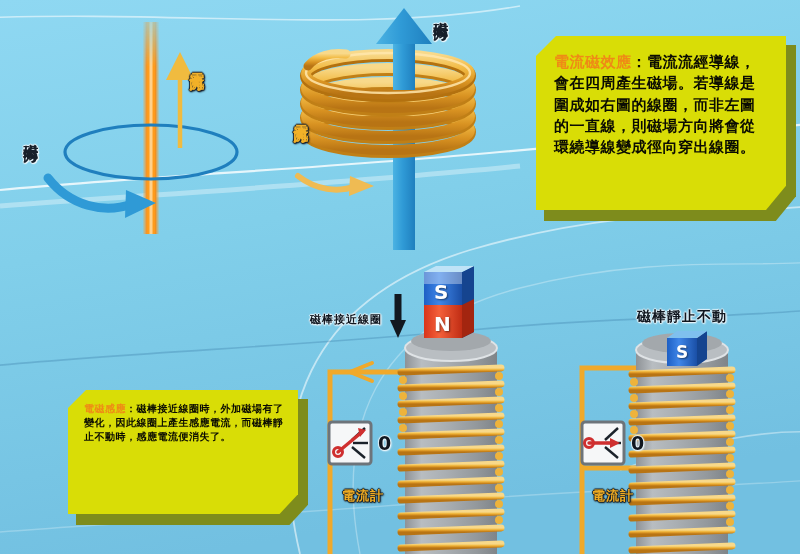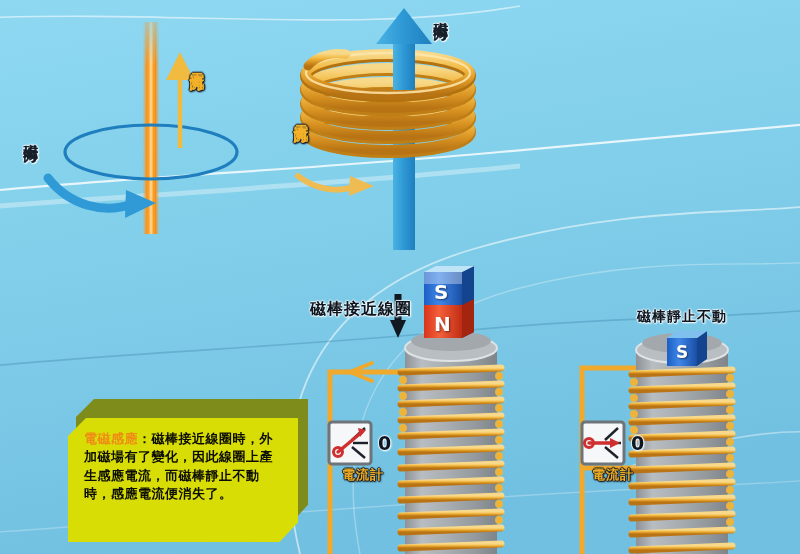--- a/index.html
+++ b/index.html
@@ -43,20 +43,21 @@
   }
   .hlabel.dark {
     color: #10161f;
     text-shadow: -1px 0 1px #e8f5fb, 1px 0 1px #e8f5fb, 0 -1px 1px #e8f5fb,
                  0 1px 1px #e8f5fb, 1px 1px 2px #e8f5fb;
   }
   .hlabel.gold {
     color: #f0ac22;
     text-shadow: -1px 0 1px #141c26, 1px 0 1px #141c26, 0 -1px 1px #141c26,
                  0 1px 1px #141c26, 1px 1px 2px #141c26;
+    margin-top: 21px;
   }
 
   
   .callout {
     position: absolute;
     background: #d9dd06;
     color: #0b0c02;
     font-weight: bold;
     line-height: 1.42;
     letter-spacing: 0.5px;
@@ -185,27 +186,38 @@
     <path d="M 404 8 L 432 44 L 376 44 Z" fill="url(#blueArrowGrad)"></path>
 
     <path d="M 298 176 C 316 190, 338 193, 356 186" fill="none" stroke="#efbb53" stroke-width="6" stroke-linecap="round"></path>
     <path d="M 350 176 L 374 186 L 349 196 Z" fill="#efbb53"></path>
   </svg>
 
   <div class="vlabel dark abs" style="left:432px; top:10px; font-size:15px;">磁場方向</div>
 
   <div class="vlabel gold abs" style="left:292px; top:112px; font-size:15px;">電流方向</div>
 
+  <div class="abs" style="left:536px; top:36px; width:256px; height:180px;">
+
+    <div class="shadow-box" style="left:8px; top:9px; width:252px; height:176px;
+                clip-path: polygon(20px 0, 100% 0, 100% 86%, 92% 100%, 0 100%, 0 20px);"></div>
+
+    <div class="callout" style="left:0; top:0; width:250px; height:174px; font-size:15px;
+                padding:16px 16px 10px 18px;
+                clip-path: polygon(20px 0, 100% 0, 100% 86%, 92% 100%, 0 100%, 0 20px);">
+      <span class="hdr">電流磁效應</span><span>：</span><span>電流流經導線，會在四周產生磁場。若導線是圍成如右圖的線圈，而非左圖的一直線，則磁場方向將會從環繞導線變成徑向穿出線圈。</span>
+    </div>
+  </div>
 
   <div class="abs" style="left:68px; top:390px; width:236px; height:130px;">
     <div class="shadow-box" style="left:8px; top:9px; width:232px; height:126px;
                 clip-path: polygon(18px 0, 100% 0, 100% 84%, 92% 100%, 0 100%, 0 18px);"></div>
-    <div class="callout" style="left:0; top:0; width:230px; height:124px; font-size:13px;
+    <div class="callout" style="left:0; top:0; width:230px; height:124px; font-size:10px;
                 padding:12px 14px 8px 16px;
-                clip-path: polygon(18px 0, 100% 0, 100% 84%, 92% 100%, 0 100%, 0 18px); margin-top: 28px;">
+                clip-path: polygon(18px 0, 100% 0, 100% 84%, 92% 100%, 0 100%, 0 18px);">
       <span class="hdr">電磁感應</span><span>：</span><span>磁棒接近線圈時，外加磁場有了變化，因此線圈上產生感應電流，而磁棒靜止不動時，感應電流便消失了。</span>
     </div>
   </div>
 
   <svg class="layer" viewBox="0 0 800 554" preserveAspectRatio="none">
 
     <path d="M 430 372 L 330 372 L 330 554" fill="none" stroke="#f0a92a" stroke-width="5"></path>
     <path d="M 430 380 L 470 380" fill="none" stroke="#f0a92a" stroke-width="5"></path>
 
     <path d="M 372 363 L 350 372 L 372 381" fill="none" stroke="#f0a92a" stroke-width="4" stroke-linecap="round"></path>
@@ -264,21 +276,21 @@
       <line x1="365" y1="428" x2="352" y2="440" stroke="#1b222a" stroke-width="2.4"></line>
       <line x1="368" y1="443" x2="353" y2="443" stroke="#1b222a" stroke-width="2.4"></line>
       <line x1="365" y1="458" x2="352" y2="447" stroke="#1b222a" stroke-width="2.4"></line>
 
       <line x1="338" y1="452" x2="362" y2="432" stroke="#cf2f2f" stroke-width="3.4" stroke-linecap="round"></line>
       <circle cx="338" cy="452" r="4.5" fill="none" stroke="#cf2f2f" stroke-width="3"></circle>
       <path d="M 358 428 L 366 430 L 360 437 Z" fill="#cf2f2f"></path>
     </g>
   </svg>
 
-  <div class="hlabel dark abs" style="left:310px; top:299px; font-size:16px;">磁棒接近線圈</div>
+  <div class="hlabel dark abs" style="left:310px; top:312px; font-size:11px;">磁棒接近線圈</div>
 
   <div class="hlabel dark abs" style="left:378px; top:432px; font-size:19px;">0</div>
 
   <div class="hlabel gold abs" style="left:342px; top:466px; font-size:13px;">電流計</div>
 
   <svg class="layer" viewBox="0 0 800 554" preserveAspectRatio="none">
 
     <path d="M 636 368 L 582 368 L 582 554" fill="none" stroke="#f0a92a" stroke-width="5"></path>
     <path d="M 636 468 L 582 468" fill="none" stroke="#f0a92a" stroke-width="5"></path>
 

